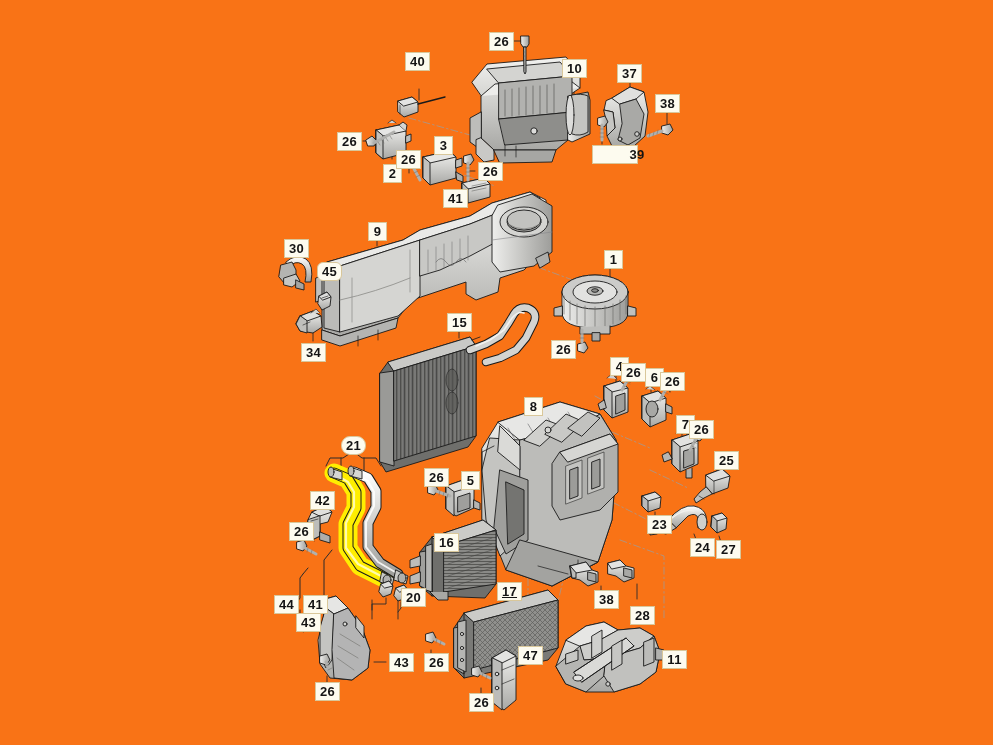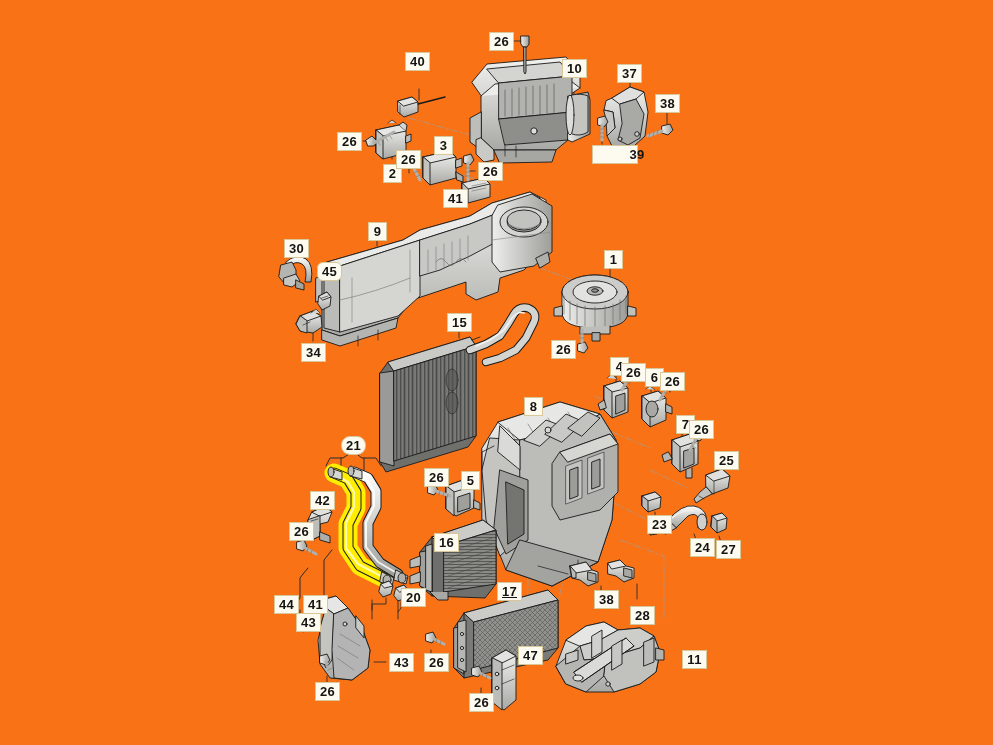--- a/index.html
+++ b/index.html
@@ -775,19 +775,19 @@
       <div class="callout w2" style="left: 716px; top: 540px;">27</div>
       <div class="callout w2" style="left: 497px; top: 582px; text-decoration: underline;">17</div>
       <div class="callout w2" style="left: 274px; top: 595px;">44</div>
       <div class="callout w2" style="left: 303px; top: 595px;">41</div>
       <div class="callout w2" style="left: 296px; top: 613px;">43</div>
       <div class="callout w2" style="left: 385px; top: 588px; margin-left: 16px;">20</div>
       <div class="callout w2" style="left: 594px; top: 590px;">38</div>
       <div class="callout w2" style="left: 630px; top: 606px;">28</div>
       <div class="callout w2" style="left: 389px; top: 653px;">43</div>
       <div class="callout w2" style="left: 424px; top: 653px;">26</div>
-      <div class="callout w2" style="left: 662px; top: 650px; margin-left: 20px;">11</div>
+      <div class="callout w2" style="left: 662px; top: 650px;">11</div>
       <div class="callout w2" style="left: 315px; top: 682px;">26</div>
       <div class="callout w2" style="left: 469px; top: 693px;">26</div>
       <div class="callout w2" style="left: 518px; top: 646px;">47</div>
     </div>
 
 </div>
 
 </body></html>

